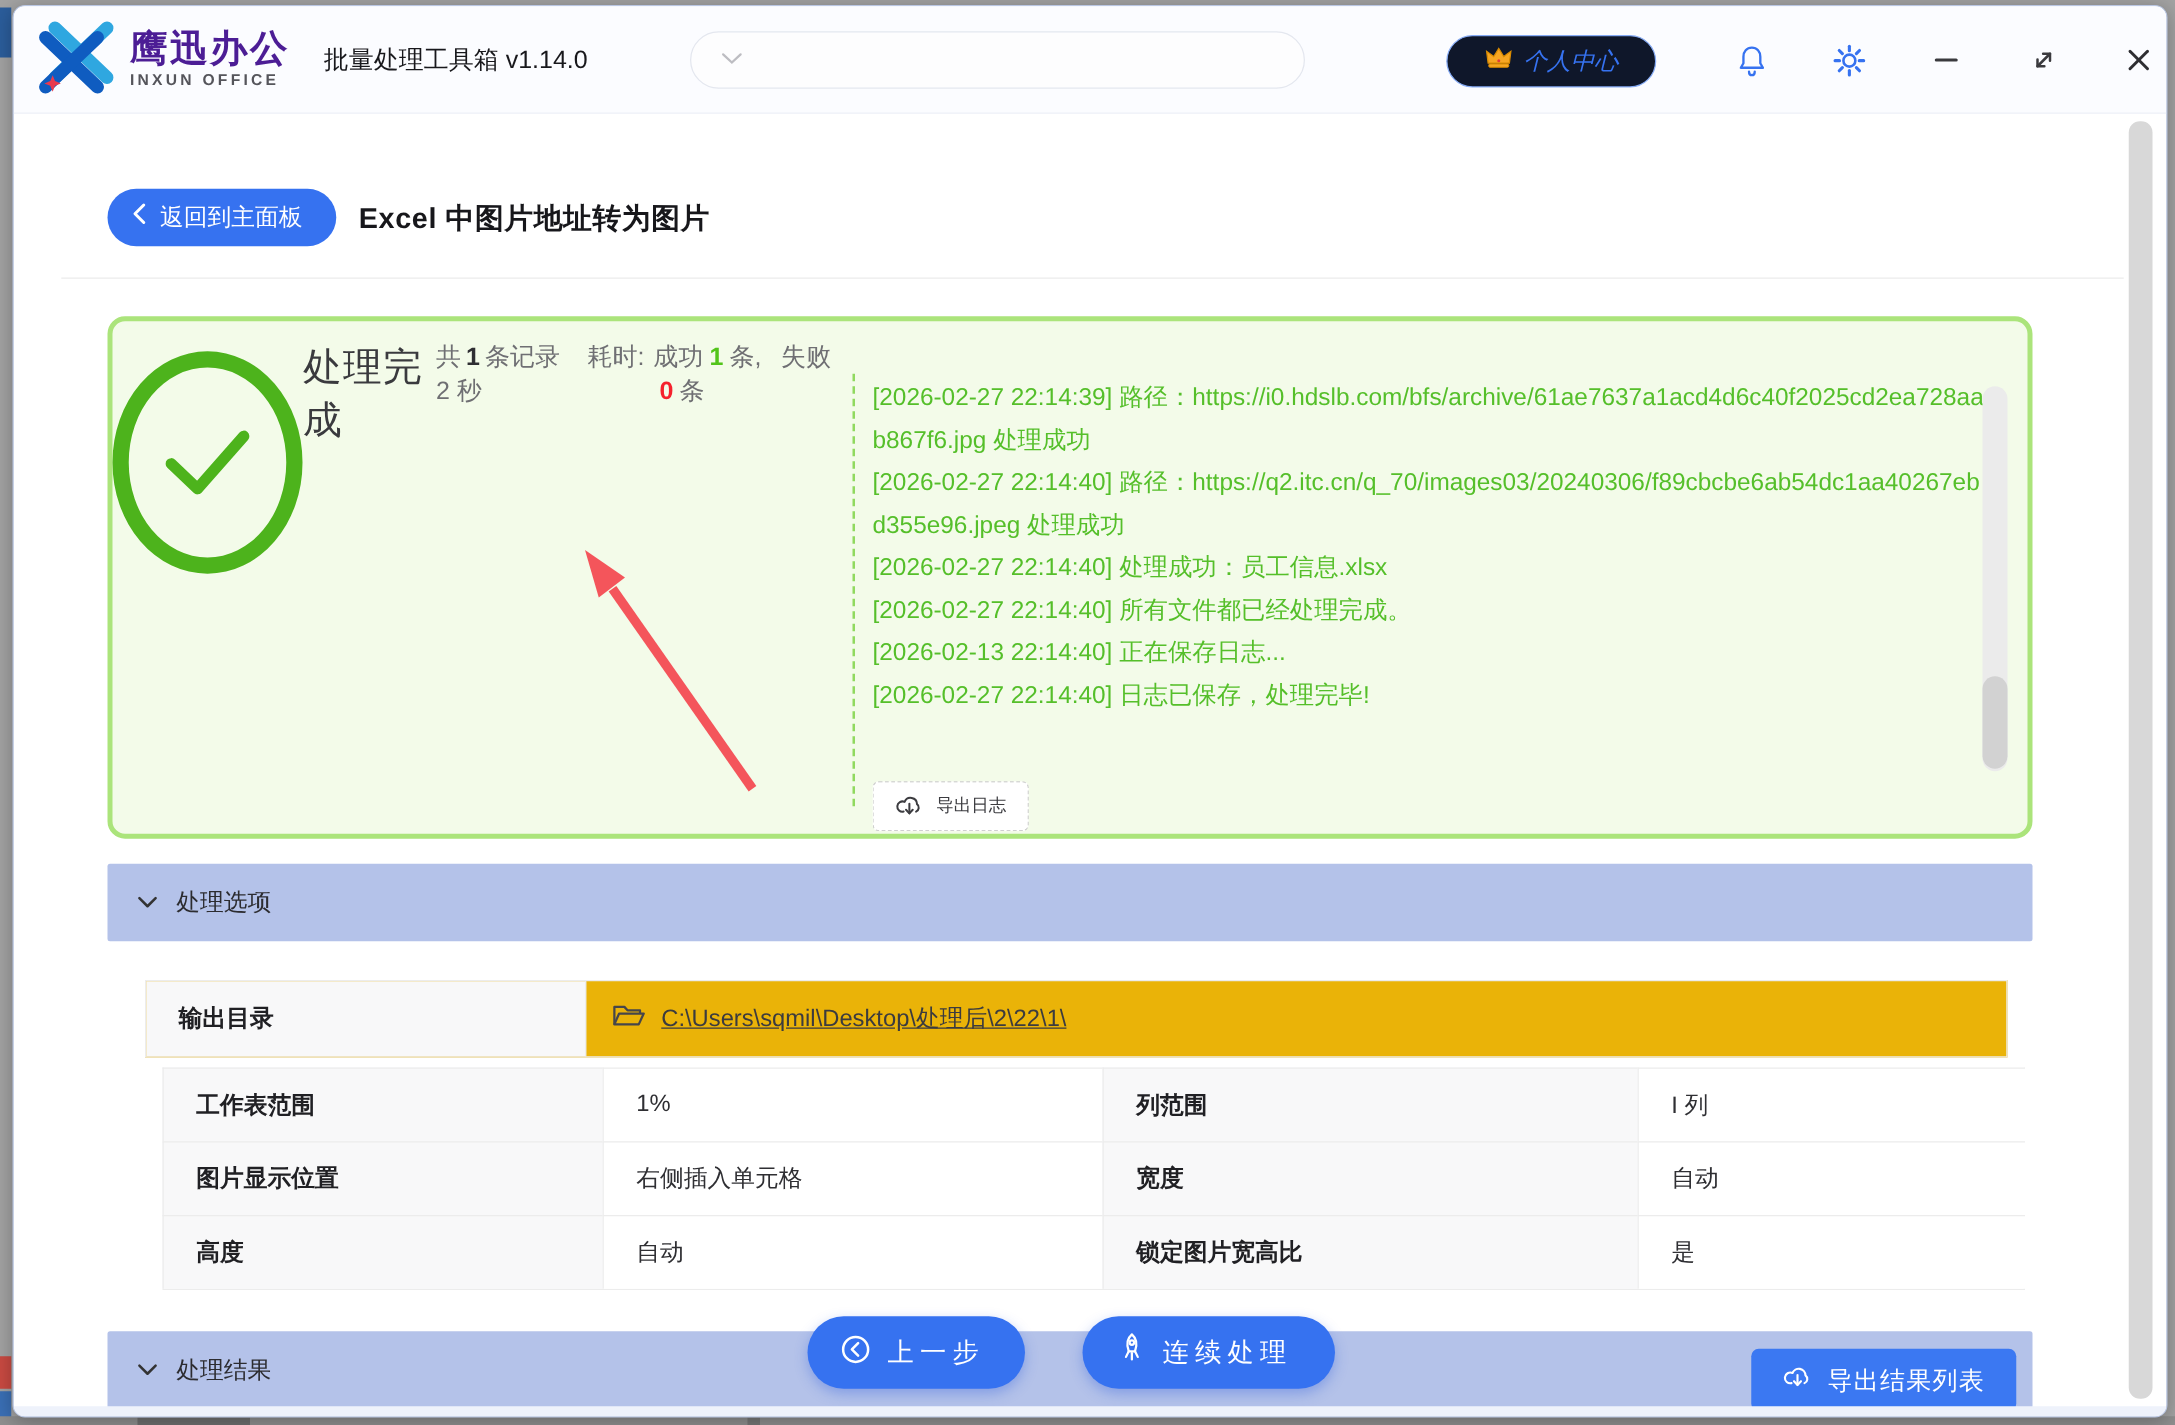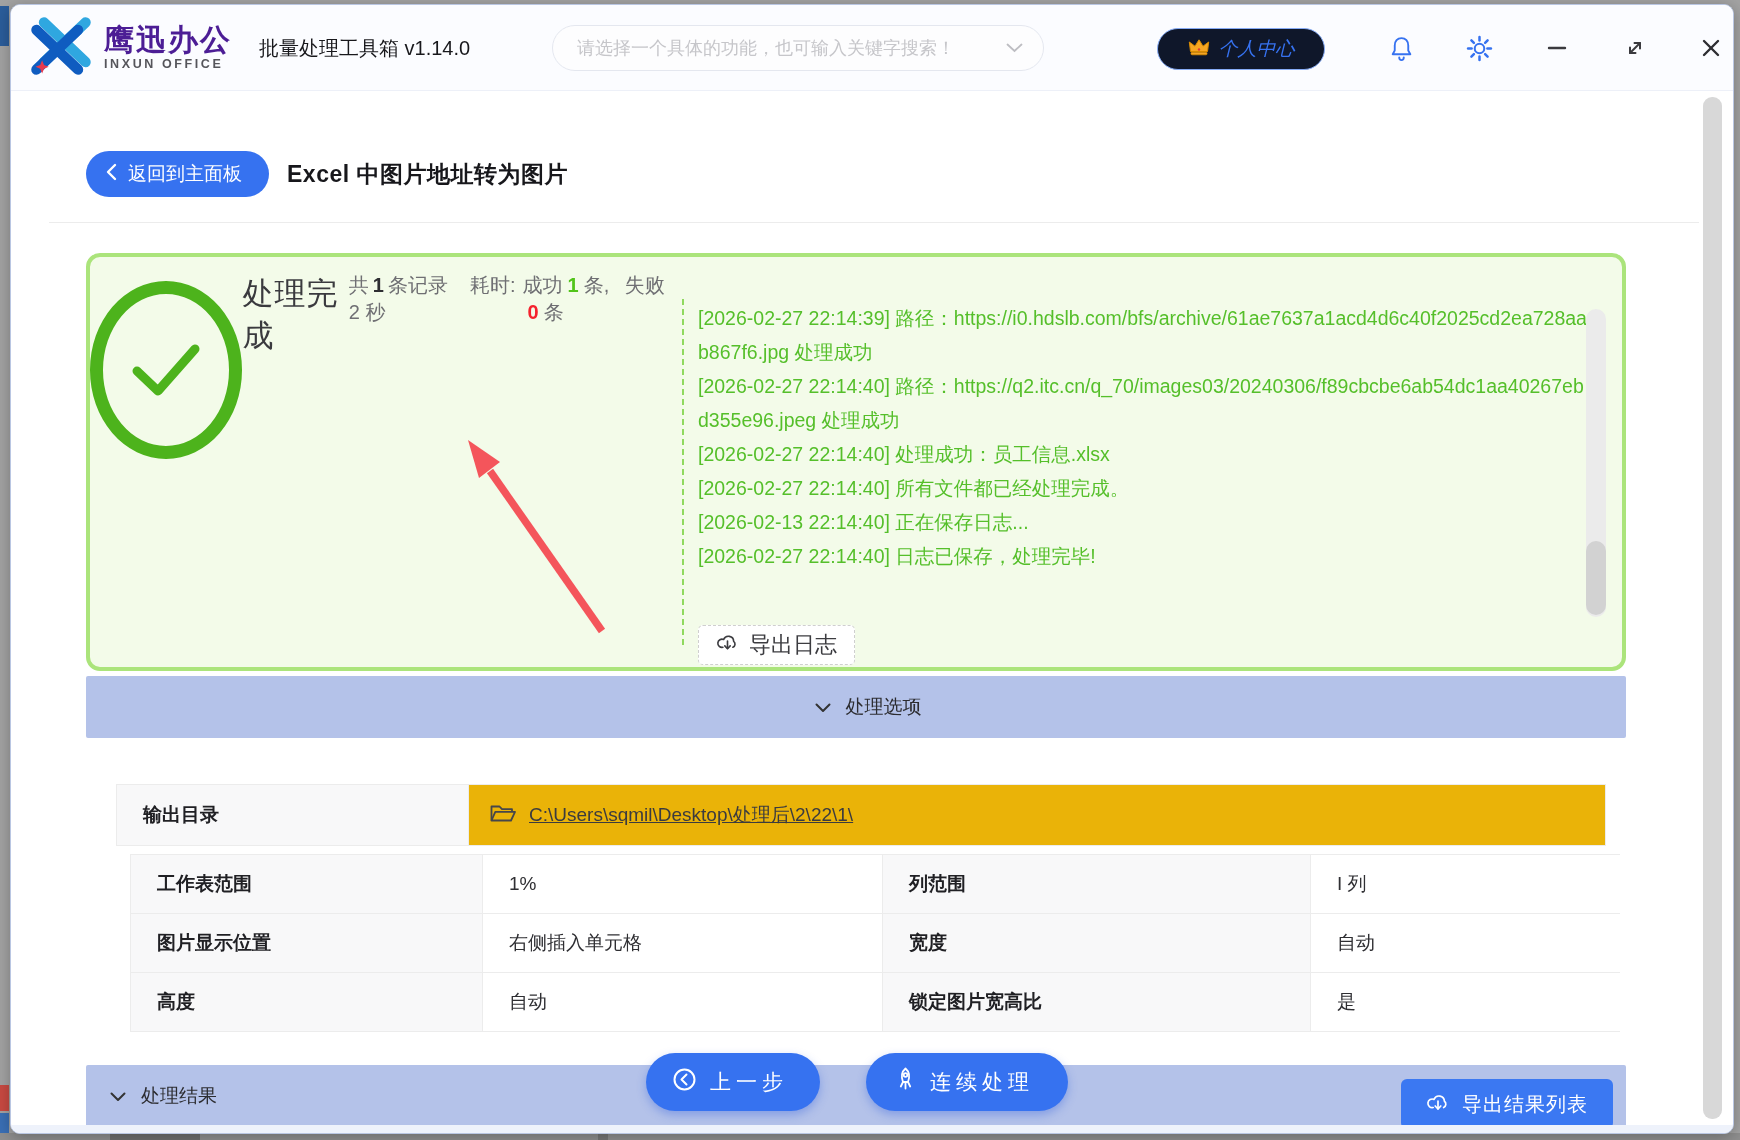--- a/index.html
+++ b/index.html
@@ -79,31 +79,31 @@
   .log-divider { position:absolute; left:592px; top:42px; height:346px; border-left:2px dashed #90d95f; }
   .log-area {
     position:absolute; left:608px; top:44px; width:895px;
     font-size:19.5px; line-height:34px; color:#55bf2a; word-break:break-all;
   }
   .log-scrollbar { position:absolute; right:16px; top:52px; width:20px; height:308px; background:#ebebeb; border-radius:10px; cursor:pointer; }
   .log-thumb { position:absolute; left:0; bottom:2px; width:20px; height:74px; background:#d2d2d2; border-radius:10px; }
   .export-log-btn {
     position:absolute; left:608px; top:368px; height:40px; padding:0 17px;
     background:#fff; border:1px dashed #cfcfcf; border-radius:5px;
-    display:flex; align-items:center; gap:10px; font-size:22px; color:#3c3c40; cursor:pointer;
+    display:flex; align-items:center; gap:10px; font-size:14px; color:#3c3c40; cursor:pointer;
   }
   .red-arrow { position:absolute; left:0; top:0; pointer-events:none; }
 
   
   .section-bar {
     position:absolute; left:75px; width:1540px; height:62px; background:#b4c2e9;
     display:flex; align-items:center; padding-left:24px; gap:15px;
     font-size:19px; color:#2c2c30; border-radius:2px; cursor:pointer;
   }
-  .bar-options { top:671px;justify-content:center; }
+  .bar-options { top:686px; }
   .bar-results { top:1060px; }
 
   
   .out-row {
     position:absolute; left:105px; top:779px; width:1490px; height:62px;
     display:grid; grid-template-columns:352px 1138px; border:1px solid #ececec; background:#eab308;
   }
   .lbl { background:#f8f8f9; display:flex; align-items:center; padding-left:26px; font-weight:700; font-size:19px; color:#202024; }
   .out-row .lbl { border-right:1px solid #ececec; }
   .out-val { display:flex; align-items:center; gap:13px; padding-left:20px; }
@@ -161,21 +161,20 @@
       </span>
       <span style="display:flex; flex-direction:column; justify-content:center;">
         <span class="logo-text-cn">鹰迅办公</span>
         <span class="logo-text-en">INXUN OFFICE</span>
       </span>
     </div>
 
     <div class="app-title">批量处理工具箱 v1.14.0</div>
 
     <div class="search-select">
-      <span class="search-placeholder">请选择一个具体的功能，也可输入关键字搜索！</span>
       <span>
         <svg width="17" height="10" viewBox="0 0 17 10">
             <polyline points="1.5,1.5 8.5,8 15.5,1.5" stroke="#bdbdc2" stroke-width="1.8" fill="none" stroke-linecap="round"></polyline>
           </svg>
       </span>
     </div>
 
     <div class="user-center">
       <span>
         <svg width="22" height="18" viewBox="0 0 22 18">

